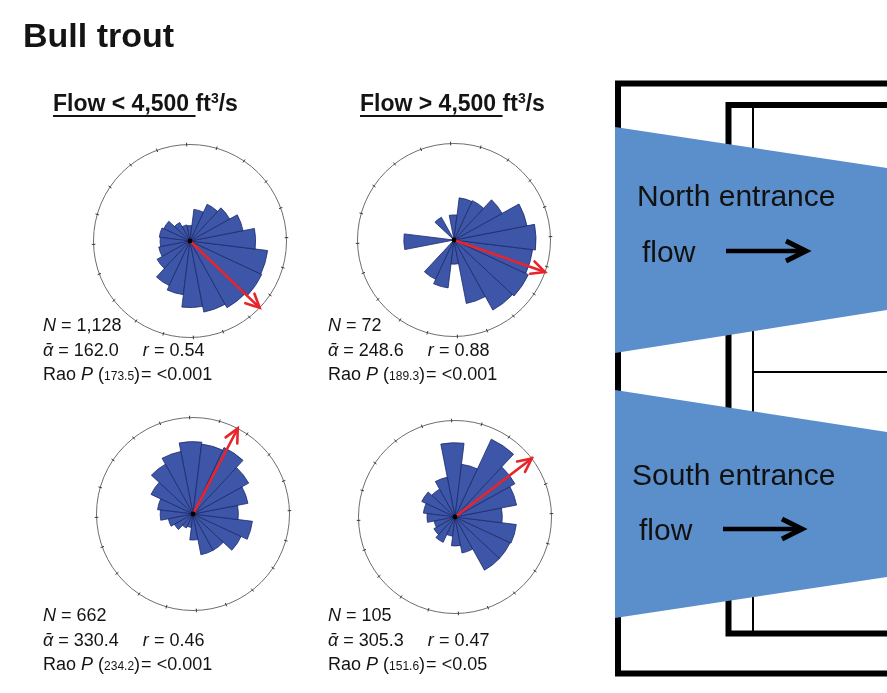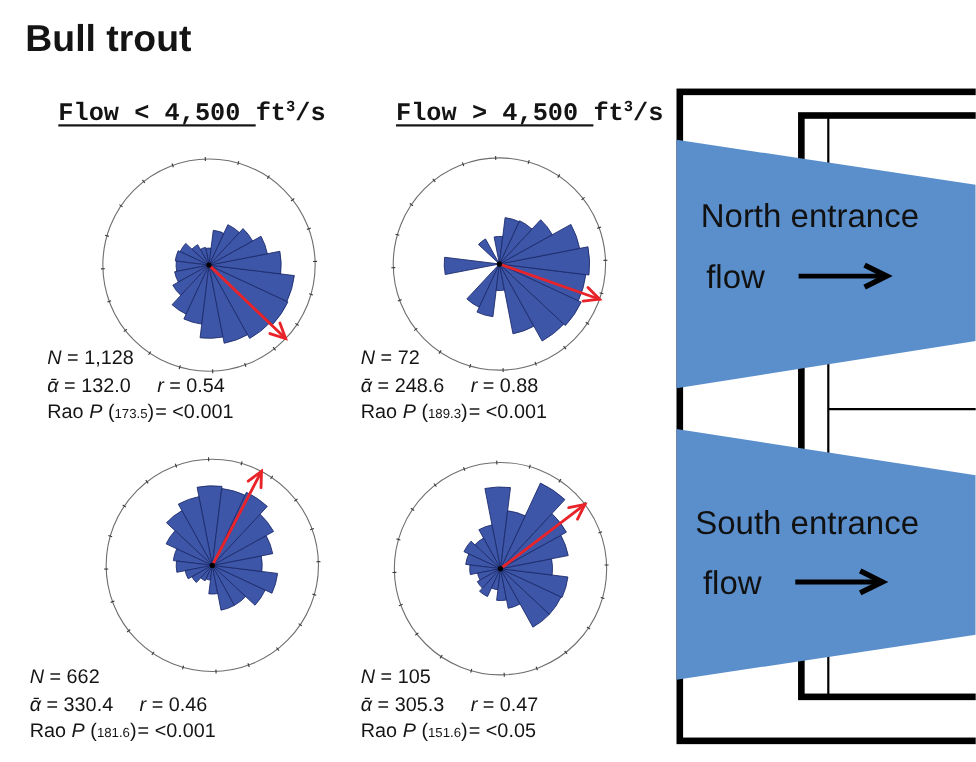--- a/index.html
+++ b/index.html
@@ -1,19 +1,19 @@
 <!DOCTYPE html>
 <html><head>
   <meta charset="utf-8">
   <style>
     html, body { margin: 0; padding: 0; background: #ffffff; }
     body { width: 887px; height: 693px; position: relative; overflow: hidden; color: #141414; }
     #fig { position: absolute; left: 0; top: 0; }
     .title { position: absolute; left: 23px; top: 18px; font-family: "Liberation Sans", sans-serif; font-weight: bold; font-size: 34px; line-height: 1; white-space: nowrap; }
-    .col-header { position: absolute; top: 92px; font-family: Liberation Mono, monospace; font-weight: bold; font-size: 23px; line-height: 1; white-space: pre; }
+    .col-header { position: absolute; top: 92px; font-family: Liberation Sans, sans-serif; font-weight: bold; font-size: 23px; line-height: 1; white-space: pre; }
     .col-header .ul { text-decoration: underline; text-decoration-thickness: 2px; text-underline-offset: 4px; }
     .col-header .sup { font-size: 14px; position: relative; top: -8px; }
     .stats { position: absolute; font-family: "Liberation Sans", sans-serif; font-weight: normal; font-size: 18px; line-height: 24.5px; white-space: nowrap; }
     .stats .it { font-style: italic; }
     .stats .small { font-size: 12px; }
     .stats .gap { display: inline-block; width: 24px; }
     .stats .tight { margin-left: 1px; }
     .ring { fill: none; stroke: #6e6e6e; stroke-width: 1; }
     .tick { stroke: #3a3a3a; stroke-width: 1; }
     .mean-arrow { stroke-linecap: round; fill: none; }
@@ -253,33 +253,33 @@
 </svg>
 
 <div class="title">Bull trout</div>
 
 <div class="col-header" style="left:53px"><span class="ul">Flow &lt; 4,500 </span><span>ft</span><span class="sup">3</span><span>/s</span></div>
 
 <div class="col-header" style="left:360px"><span class="ul">Flow &gt; 4,500 </span><span>ft</span><span class="sup">3</span><span>/s</span></div>
 
 <div class="stats" style="left:43px;top:313px">
   <div><span class="it">N</span> <span>=</span> <span>1,128</span></div>
-  <div><span class="it">ᾱ</span> <span>=</span> <span>132.0</span><span class="gap"></span><span class="it">r</span> <span>=</span> <span>0.54</span></div>
+  <div><span class="it">ᾱ</span> <span>=</span> <span>162.0</span><span class="gap"></span><span class="it">r</span> <span>=</span> <span>0.54</span></div>
   <div><span>Rao</span> <span class="it">P</span> <span>(</span><span class="small">173.5</span><span>)</span><span class="tight">=</span> <span>&lt;0.001</span></div>
 </div>
 
 <div class="stats" style="left:328px;top:313px">
   <div><span class="it">N</span> <span>=</span> <span>72</span></div>
   <div><span class="it">ᾱ</span> <span>=</span> <span>248.6</span><span class="gap"></span><span class="it">r</span> <span>=</span> <span>0.88</span></div>
   <div><span>Rao</span> <span class="it">P</span> <span>(</span><span class="small">189.3</span><span>)</span><span class="tight">=</span> <span>&lt;0.001</span></div>
 </div>
 
-<div class="stats" style="left:27px;top:603px">
+<div class="stats" style="left:43px;top:603px">
   <div><span class="it">N</span> <span>=</span> <span>662</span></div>
   <div><span class="it">ᾱ</span> <span>=</span> <span>330.4</span><span class="gap"></span><span class="it">r</span> <span>=</span> <span>0.46</span></div>
-  <div><span>Rao</span> <span class="it">P</span> <span>(</span><span class="small">181.6</span><span>)</span><span class="tight">=</span> <span>&lt;0.001</span></div>
+  <div><span>Rao</span> <span class="it">P</span> <span>(</span><span class="small">234.2</span><span>)</span><span class="tight">=</span> <span>&lt;0.001</span></div>
 </div>
 
 <div class="stats" style="left:328px;top:603px">
   <div><span class="it">N</span> <span>=</span> <span>105</span></div>
   <div><span class="it">ᾱ</span> <span>=</span> <span>305.3</span><span class="gap"></span><span class="it">r</span> <span>=</span> <span>0.47</span></div>
   <div><span>Rao</span> <span class="it">P</span> <span>(</span><span class="small">151.6</span><span>)</span><span class="tight">=</span> <span>&lt;0.05</span></div>
 </div>
 
 </body></html>

